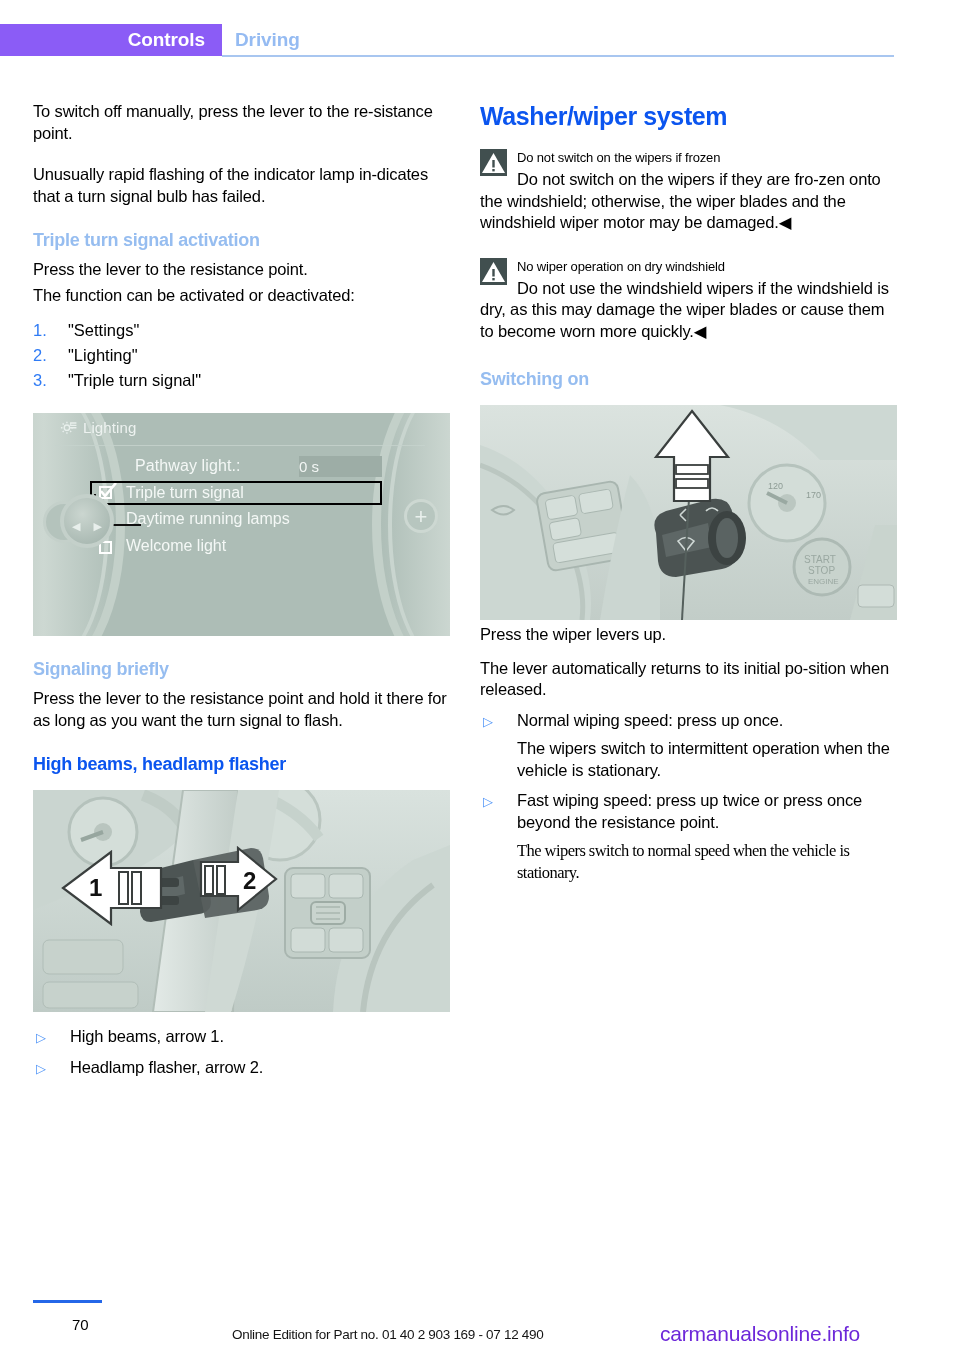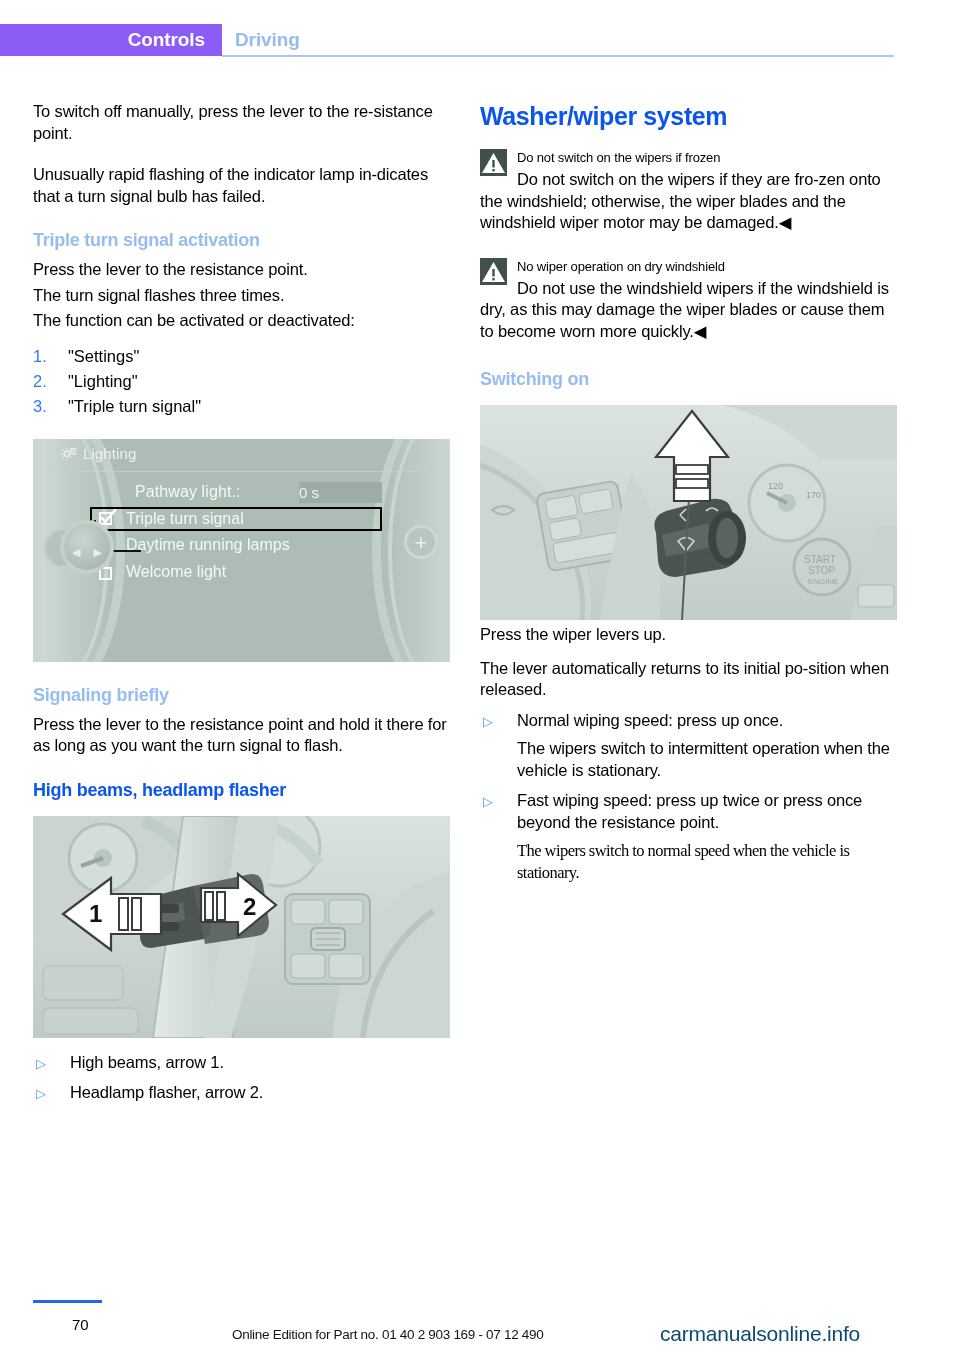--- a/index.html
+++ b/index.html
@@ -304,21 +304,21 @@
     left: 232px; top: 1327px;
     font-size: 13.5px;
     color: #141414;
     letter-spacing: -0.3px;
     white-space: nowrap;
   }
   .watermark {
     position: absolute;
     left: 660px; top: 1322px;
     font-size: 21px;
-    color: #0c4a6e;
+    color: #6d28d9;
     letter-spacing: -0.2px;
     white-space: nowrap;
   }
 </style>
 </head>
 <body>
 
 <div class="page">
 
   <div class="header">
@@ -328,21 +328,20 @@
   </div>
 
   <div class="col col-left">
 
     <p class="body-text">To switch off manually, press the lever to the re-sistance point.</p>
     <p class="body-text p-gap">Unusually rapid flashing of the indicator lamp in-dicates that a turn signal bulb has failed.</p>
 
     <h2 class="sub-light" style="margin-top:22px">Triple turn signal activation</h2>
 
     <p class="body-text" style="margin-top:7px">Press the lever to the resistance point.</p>
-    <p class="body-text p-tight" style="margin-top:4px">The turn signal flashes three times.</p>
     <p class="body-text p-tight" style="margin-top:4px">The function can be activated or deactivated:</p>
 
     <ol class="num-list">
       <li>
         <span class="num">1.</span>
         <span>"Settings"</span>
       </li>
       <li>
         <span class="num">2.</span>
         <span>"Lighting"</span>

